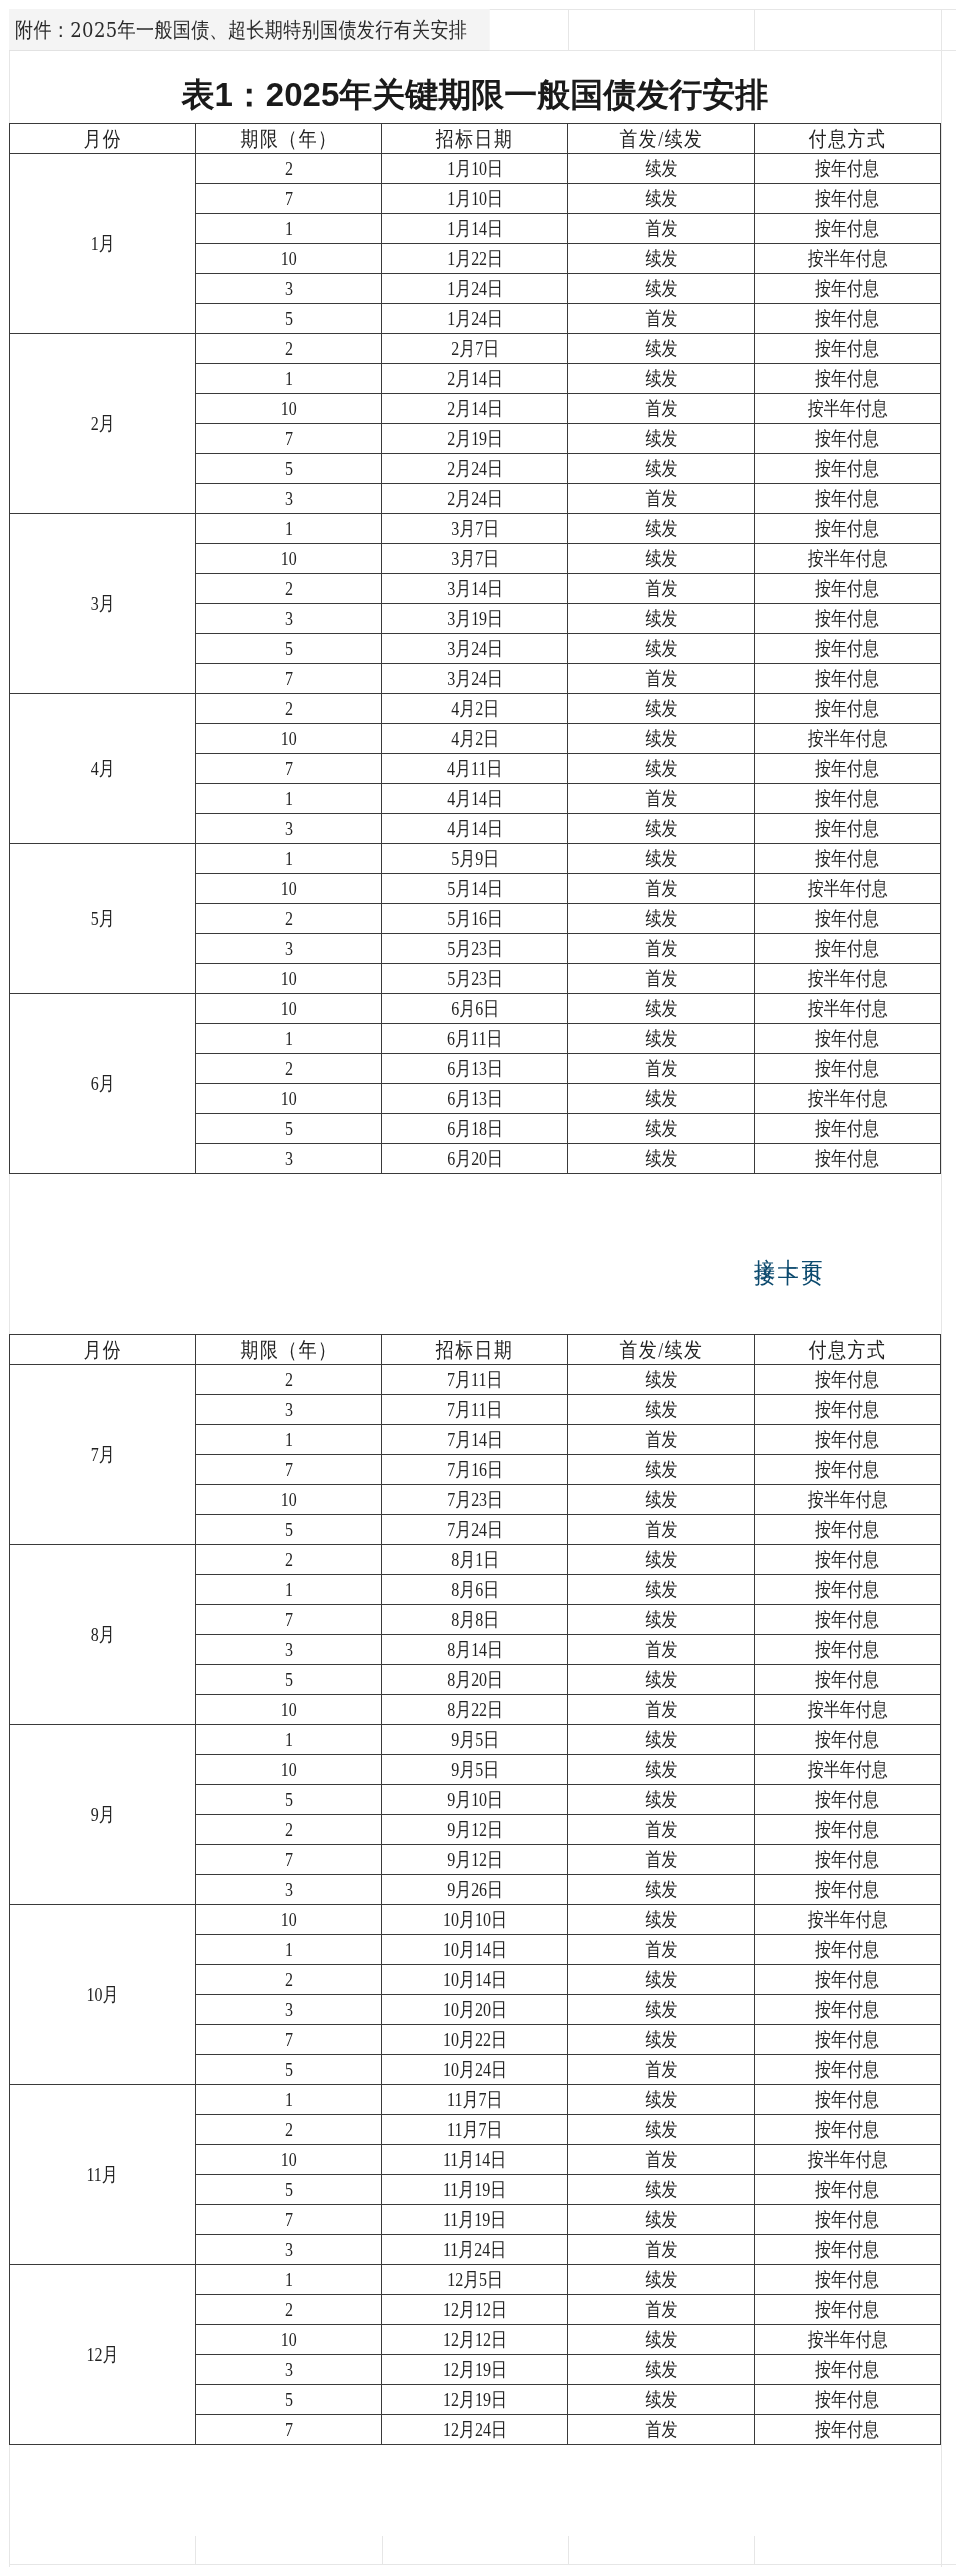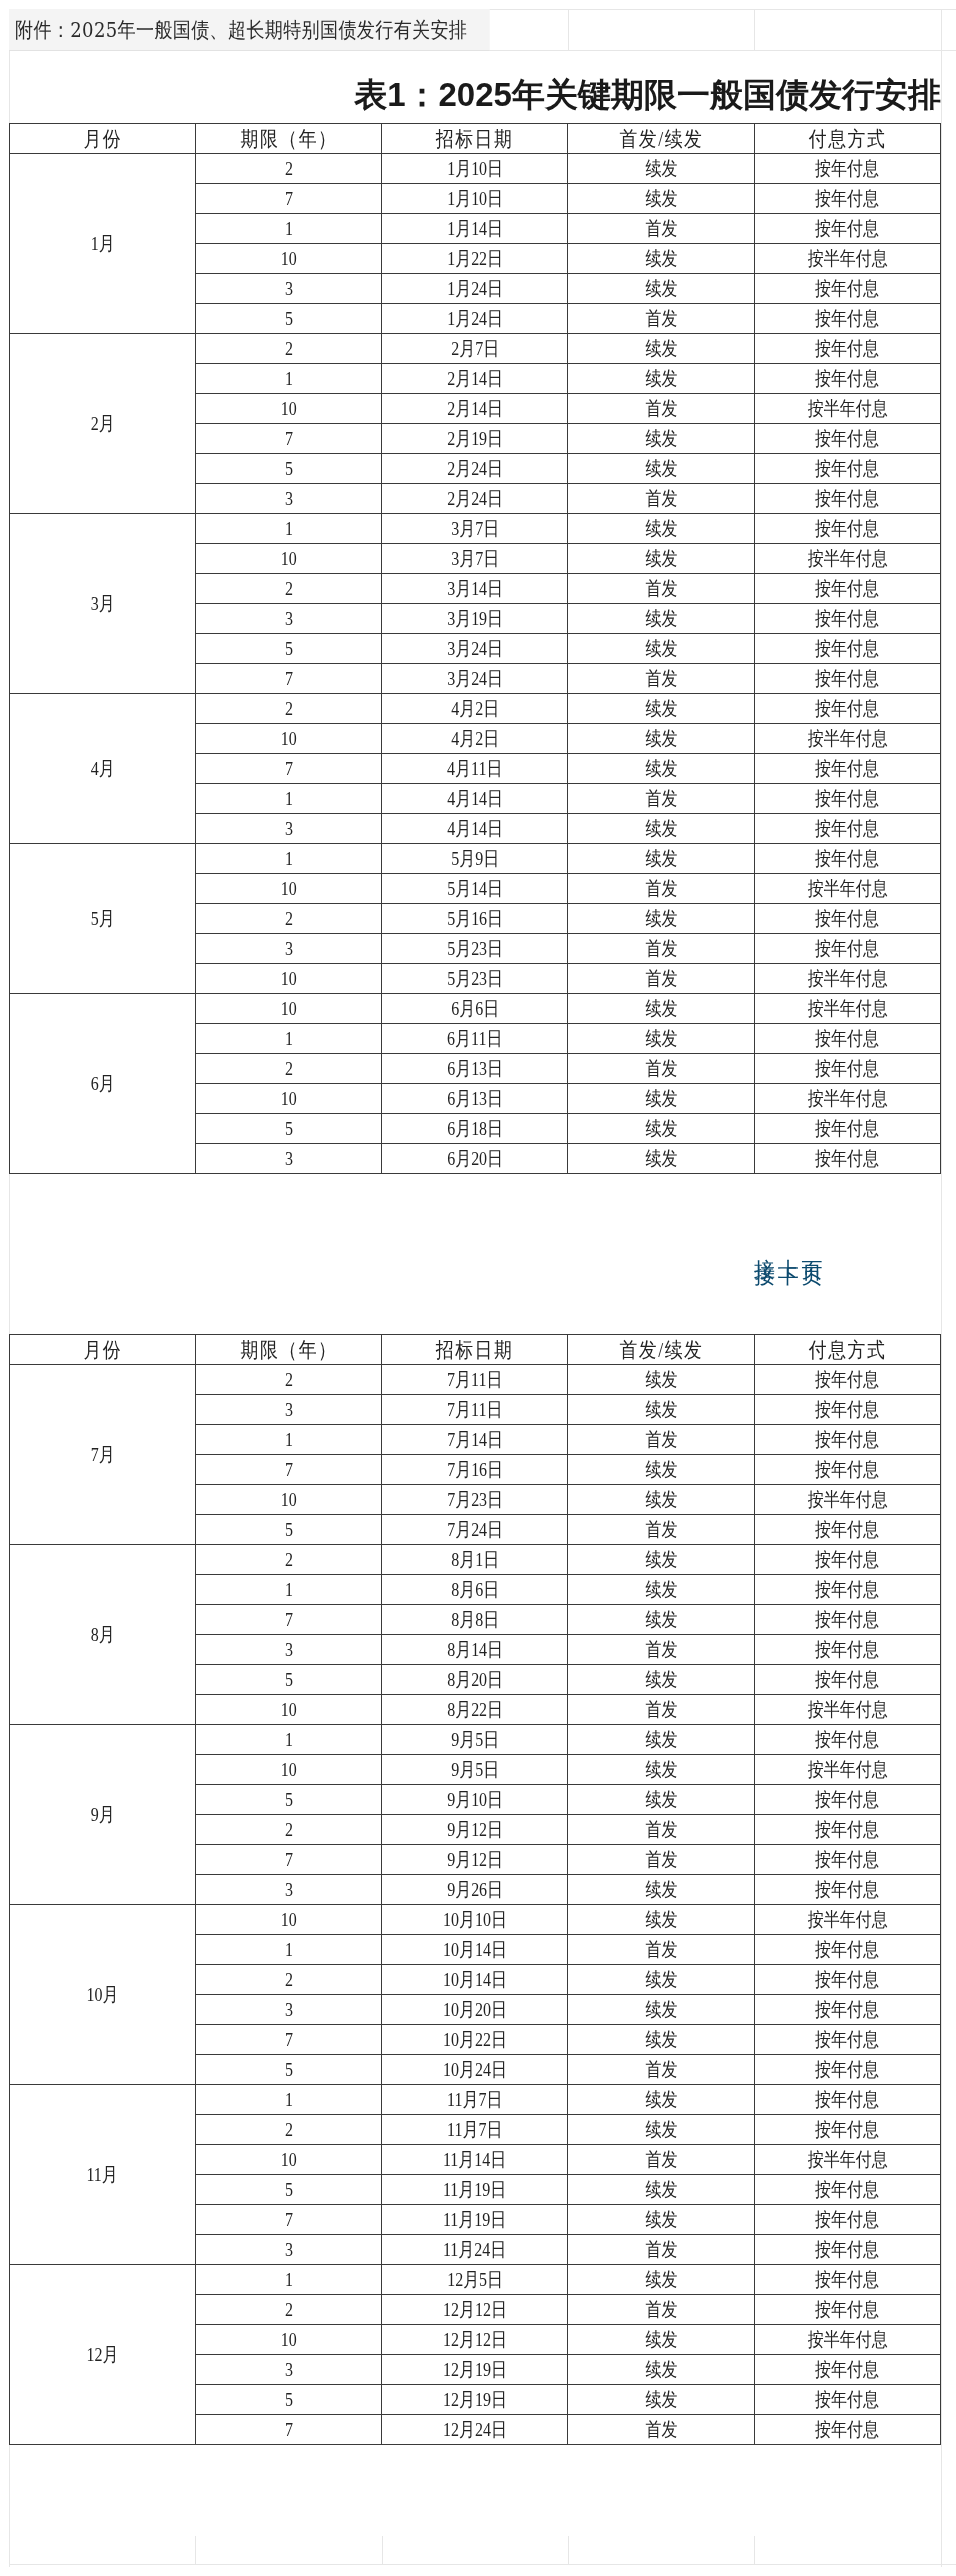--- a/index.html
+++ b/index.html
@@ -12,21 +12,21 @@
   .annot {
     position: absolute; left: 8.9px; top: 8.9px; width: 559px; height: 42px;
     background: #f4f4f4; border-bottom: 0.9px solid #e2e2e2;
     font-size: 21px; line-height: 42px; padding-left: 7px; box-sizing: border-box;
     color: #2a2a2a; letter-spacing: 0.4px; white-space: nowrap;
     font-family: "DejaVu Serif", "Liberation Serif", serif;
     transform: scaleX(0.86); transform-origin: left center;
   }
   .title {
     position: absolute; left: 8.9px; top: 50px; width: 932px; height: 73px;
-    text-align: right; font-size: 33px; line-height: 89px; font-weight: bold;
+    text-align: center; font-size: 33px; line-height: 89px; font-weight: bold;
     font-family: "Liberation Sans", "DejaVu Sans", sans-serif; color: #1a1a1a;
   }
   table.sched {
     position: absolute; left: 8.9px; width: 932px; border-collapse: collapse;
     table-layout: fixed; border: 1.8px solid #333;
   }
   table.sched col.c { width: 186px; }
   table.sched th, table.sched td {
     border: 1.8px solid #3a3a3a; text-align: center; vertical-align: middle;
     height: 29px; padding: 0; font-size: 19.5px; font-weight: normal;

